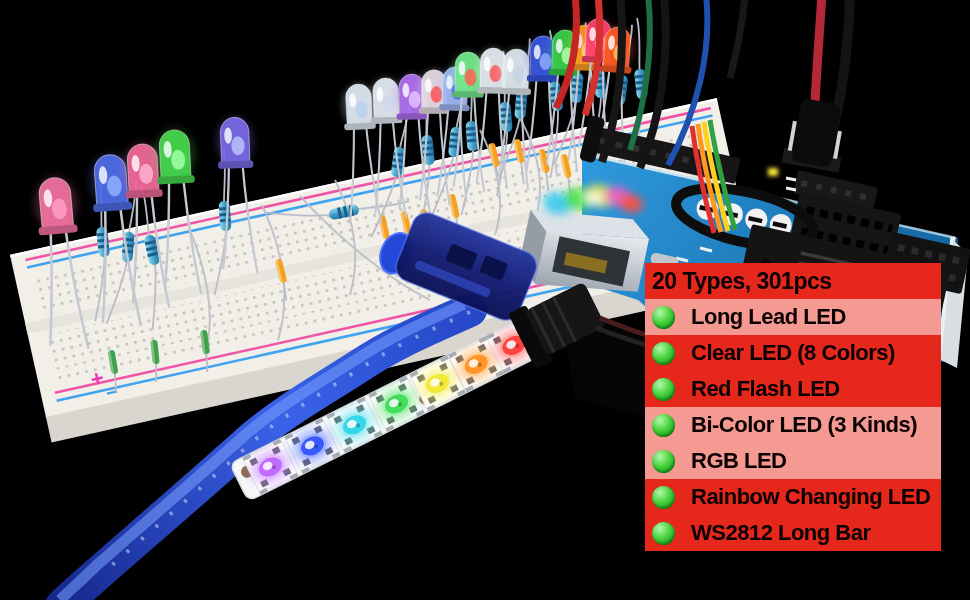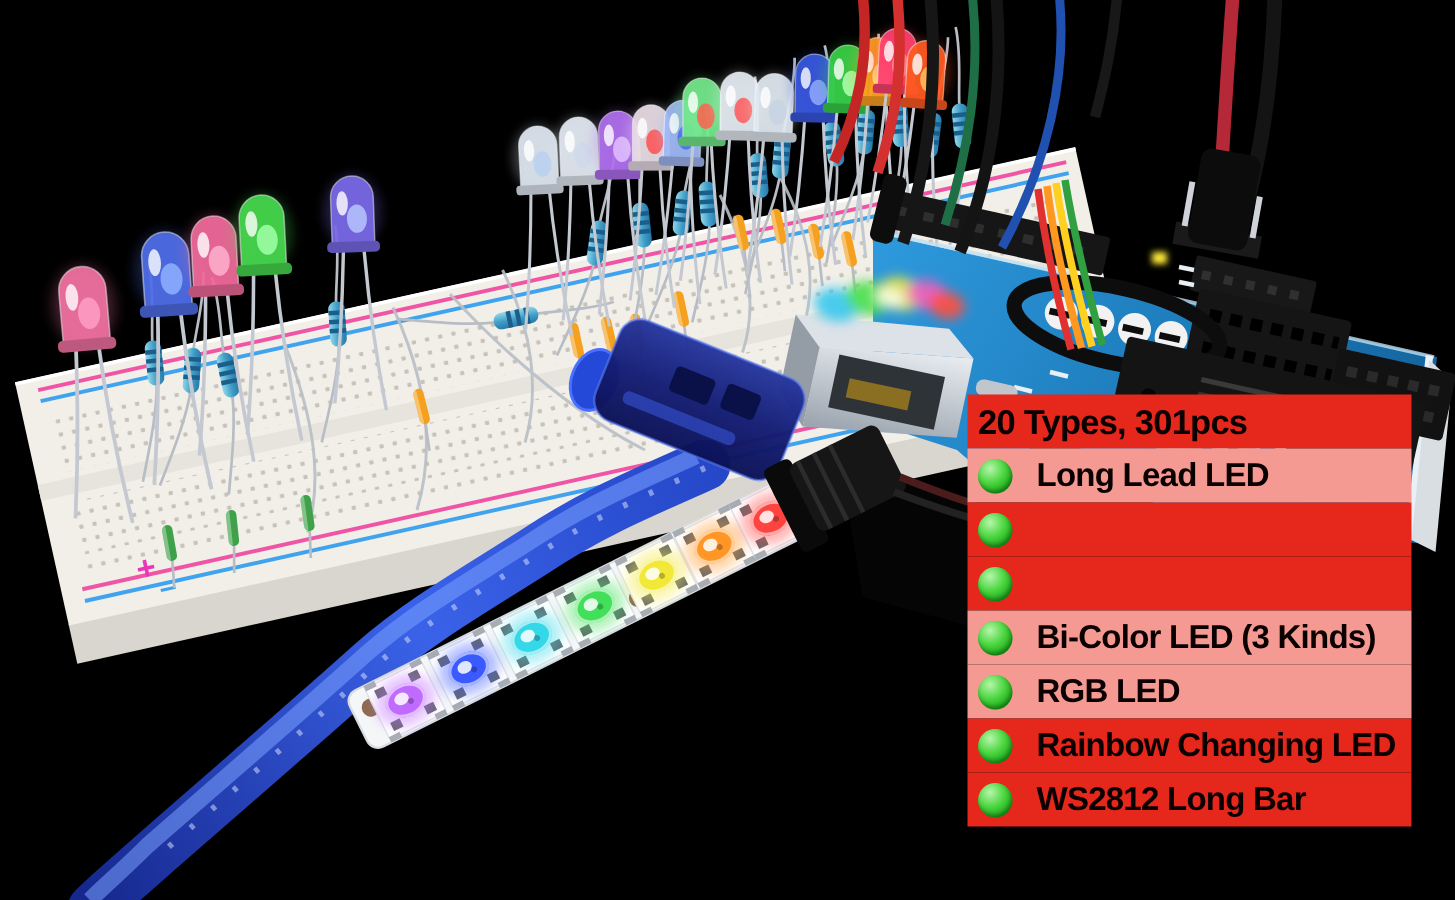--- a/index.html
+++ b/index.html
@@ -746,23 +746,25 @@
 
   <div id="overlay" style="--ov-red: #e5271c; --ov-pink: #f49a92;">
     <div class="o-title">20 Types, 301pcs</div>
     <div id="overlay-rows">
         <div class="o-row alt">
       <span class="o-dot"></span>
       <span class="o-label">Long Lead LED</span>
     </div>
         <div class="o-row">
       <span class="o-dot"></span>
+      <span class="o-label">Clear LED (8 Colors)</span>
     </div>
         <div class="o-row">
       <span class="o-dot"></span>
+      <span class="o-label">Red Flash LED</span>
     </div>
         <div class="o-row alt">
       <span class="o-dot"></span>
       <span class="o-label">Bi-Color LED (3 Kinds)</span>
     </div>
         <div class="o-row alt">
       <span class="o-dot"></span>
       <span class="o-label">RGB LED</span>
     </div>
         <div class="o-row">

